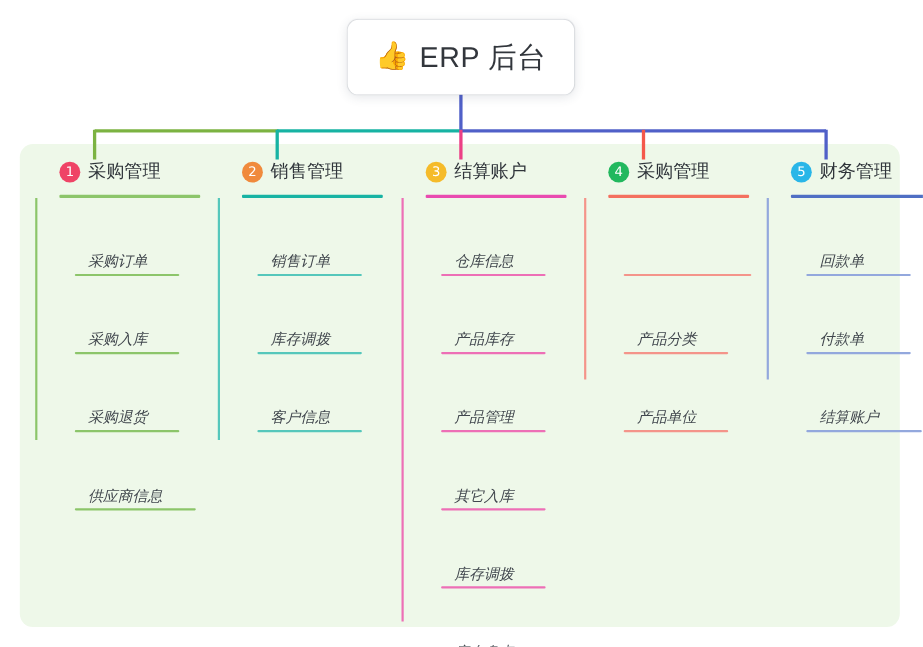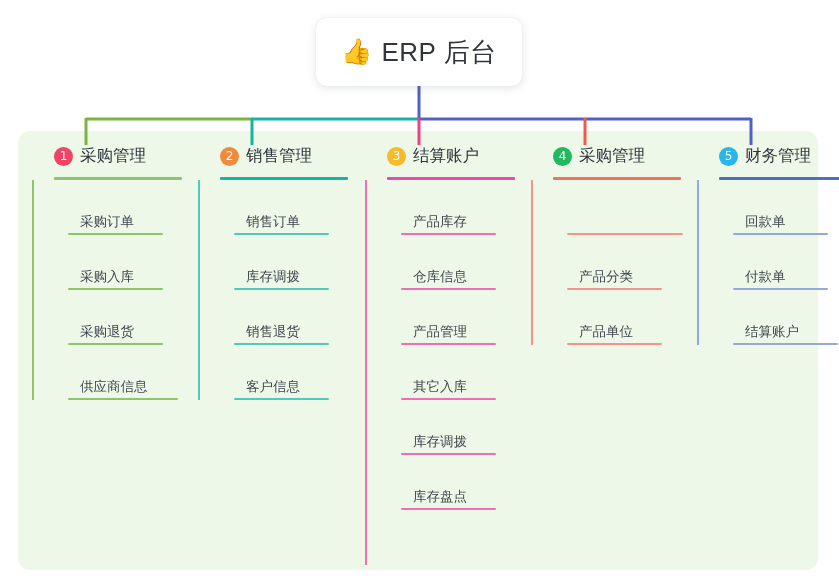--- a/index.html
+++ b/index.html
@@ -108,24 +108,25 @@
     border-radius: 1px;
   }
 
   
   .leaves {
     position: relative;
     margin-top: 0;
     padding-left: 36px;
   }
   .leaf {
-    height: 55px;
+    height: 71px;
     display: flex;
     align-items: flex-end;
     position: relative;
+    font-style: italic;
   }
   .leaf-label {
     font-size: 13.5px;
     color: #40464d;
     white-space: nowrap;
     padding-left: 12px;
     padding-bottom: 4px;
   }
   .leaf-rule {
     position: absolute;
@@ -201,44 +202,40 @@
       <div class="spine" style="background:#55c7bb;height:220px"></div>
       <div class="leaf">
         <span class="leaf-label">销售订单</span>
         <span class="leaf-rule" style="background:#55c7bb"></span>
       </div>
       <div class="leaf">
         <span class="leaf-label">库存调拨</span>
         <span class="leaf-rule" style="background:#55c7bb"></span>
       </div>
       <div class="leaf">
-        <span class="leaf-label">销售退货</span>
-        <span class="leaf-rule" style="background:#55c7bb"></span>
-      </div>
-      <div class="leaf">
         <span class="leaf-label">客户信息</span>
         <span class="leaf-rule" style="background:#55c7bb"></span>
       </div>
     </div>
   </div>
 
   <div class="col" style="left:365px">
     <div class="col-head">
       <span class="badge" style="background: rgb(245, 187, 42);">3</span>
       <span class="col-title">结算账户</span>
     </div>
     <div class="col-rule" style="background:#e94bb0"></div>
     <div class="leaves">
       <div class="spine" style="background:#ed6fb6;height:385px"></div>
       <div class="leaf">
+        <span class="leaf-label">仓库信息</span>
+        <span class="leaf-rule" style="background:#ed6fb6"></span>
+      </div>
+      <div class="leaf">
         <span class="leaf-label">产品库存</span>
-        <span class="leaf-rule" style="background:#ed6fb6"></span>
-      </div>
-      <div class="leaf">
-        <span class="leaf-label">仓库信息</span>
         <span class="leaf-rule" style="background:#ed6fb6"></span>
       </div>
       <div class="leaf">
         <span class="leaf-label">产品管理</span>
         <span class="leaf-rule" style="background:#ed6fb6"></span>
       </div>
       <div class="leaf">
         <span class="leaf-label">其它入库</span>
         <span class="leaf-rule" style="background:#ed6fb6"></span>
       </div>

